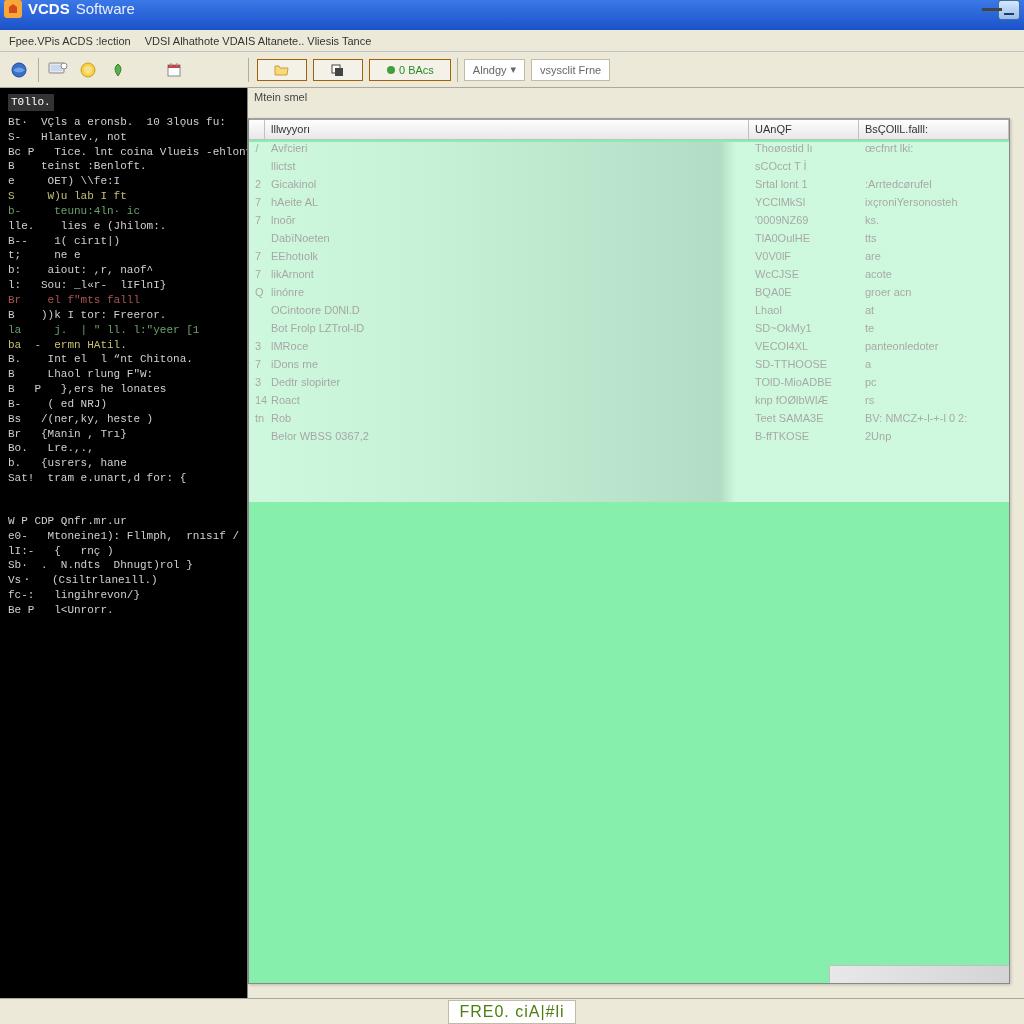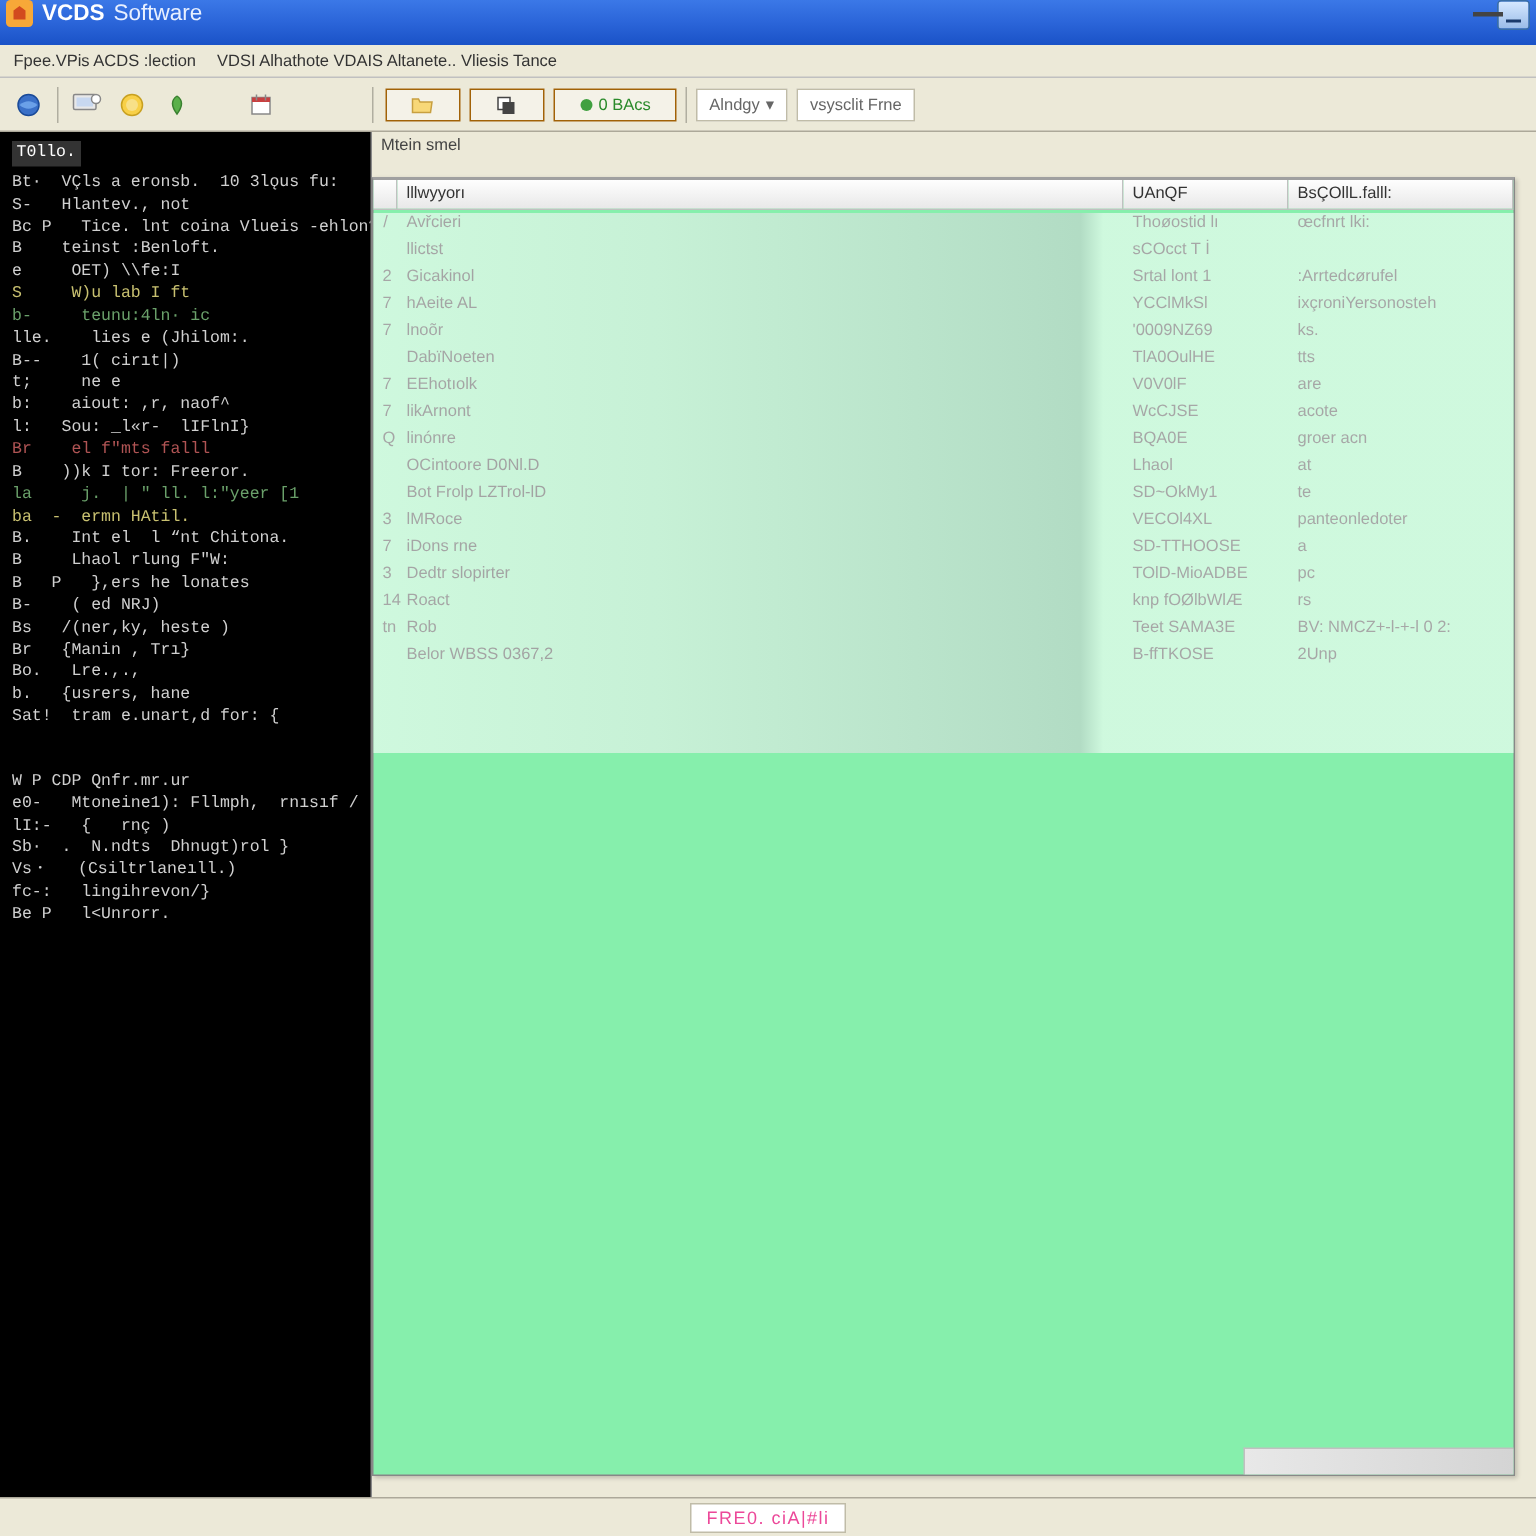--- a/index.html
+++ b/index.html
@@ -57,21 +57,21 @@
 .cell-b { flex:1; }
 .cell-c { width:110px; }
 .cell-d { width:150px; }
 .grad-bg { position:absolute; top:22px; left:0; right:0; height:360px; background:linear-gradient(to right, #ffffff 0%, #f2f2f2 25%, #cfcfd4 62%, #ffffff 64%, #ffffff 100%); opacity:0.6; pointer-events:none; }
 
 .panel .bottom-bar { position:absolute; bottom:0; right:0; width:180px; height:18px; background:linear-gradient(to right,#e8e8e8,#d4d4d4); border-top:1px solid #c0c0c0; border-left:1px solid #c0c0c0; }
 .minimize-right { position:absolute; top:8px; right:22px; width:20px; height:3px; background:#444; }
 
 
 .statusbar { height:26px; background:#ece9d8; border-top:1px solid #aca899; display:flex; align-items:center; justify-content:center; }
-.statusbar .stat { background:#fff; border:1px solid #c0bca8; padding:2px 10px; font-size:12px; color:#ec4899; letter-spacing:1px; }
+.statusbar .stat { background:#fff; border:1px solid #c0bca8; padding:2px 10px; font-size:16px; color:#4d7c0f; letter-spacing:1px; }
 </style>
 </head>
 <body>
 
 <div class="titlebar">
   <div class="icon-box">
     <svg viewBox="0 0 12 12">
         <path d="M6 1 L10 4 L10 10 L2 10 L2 4 Z" fill="#d24a1e"></path>
       </svg>
   </div>

